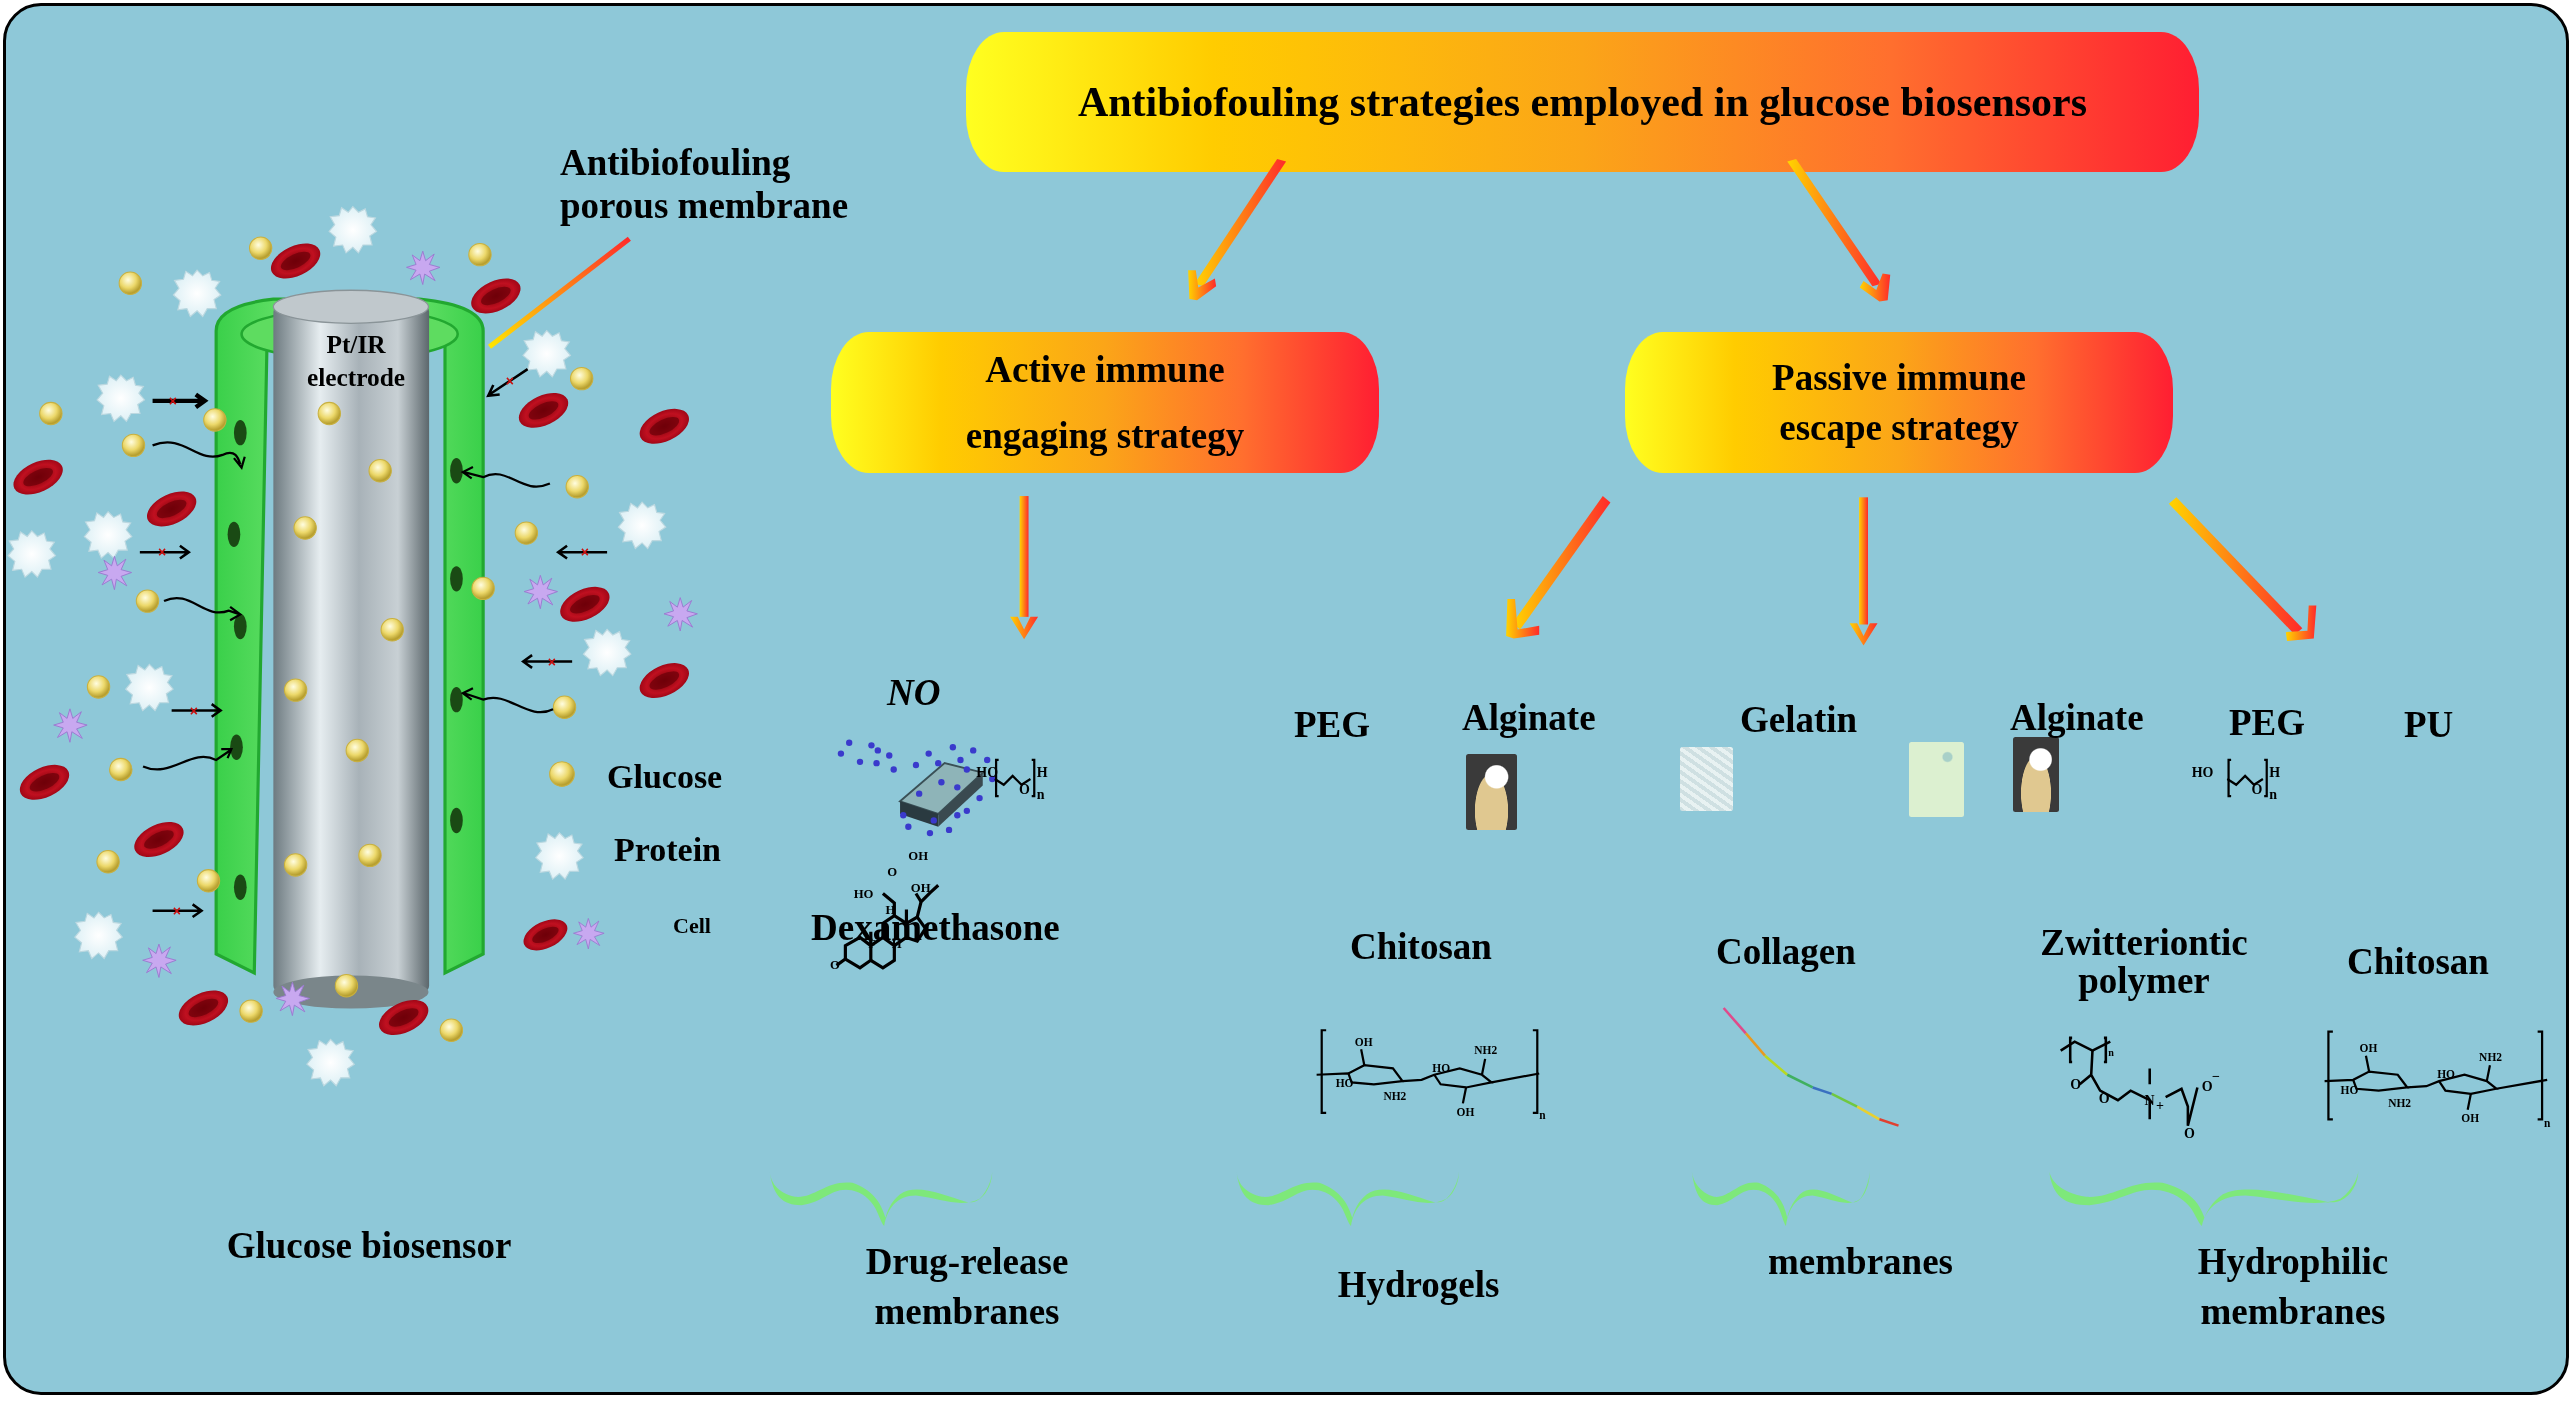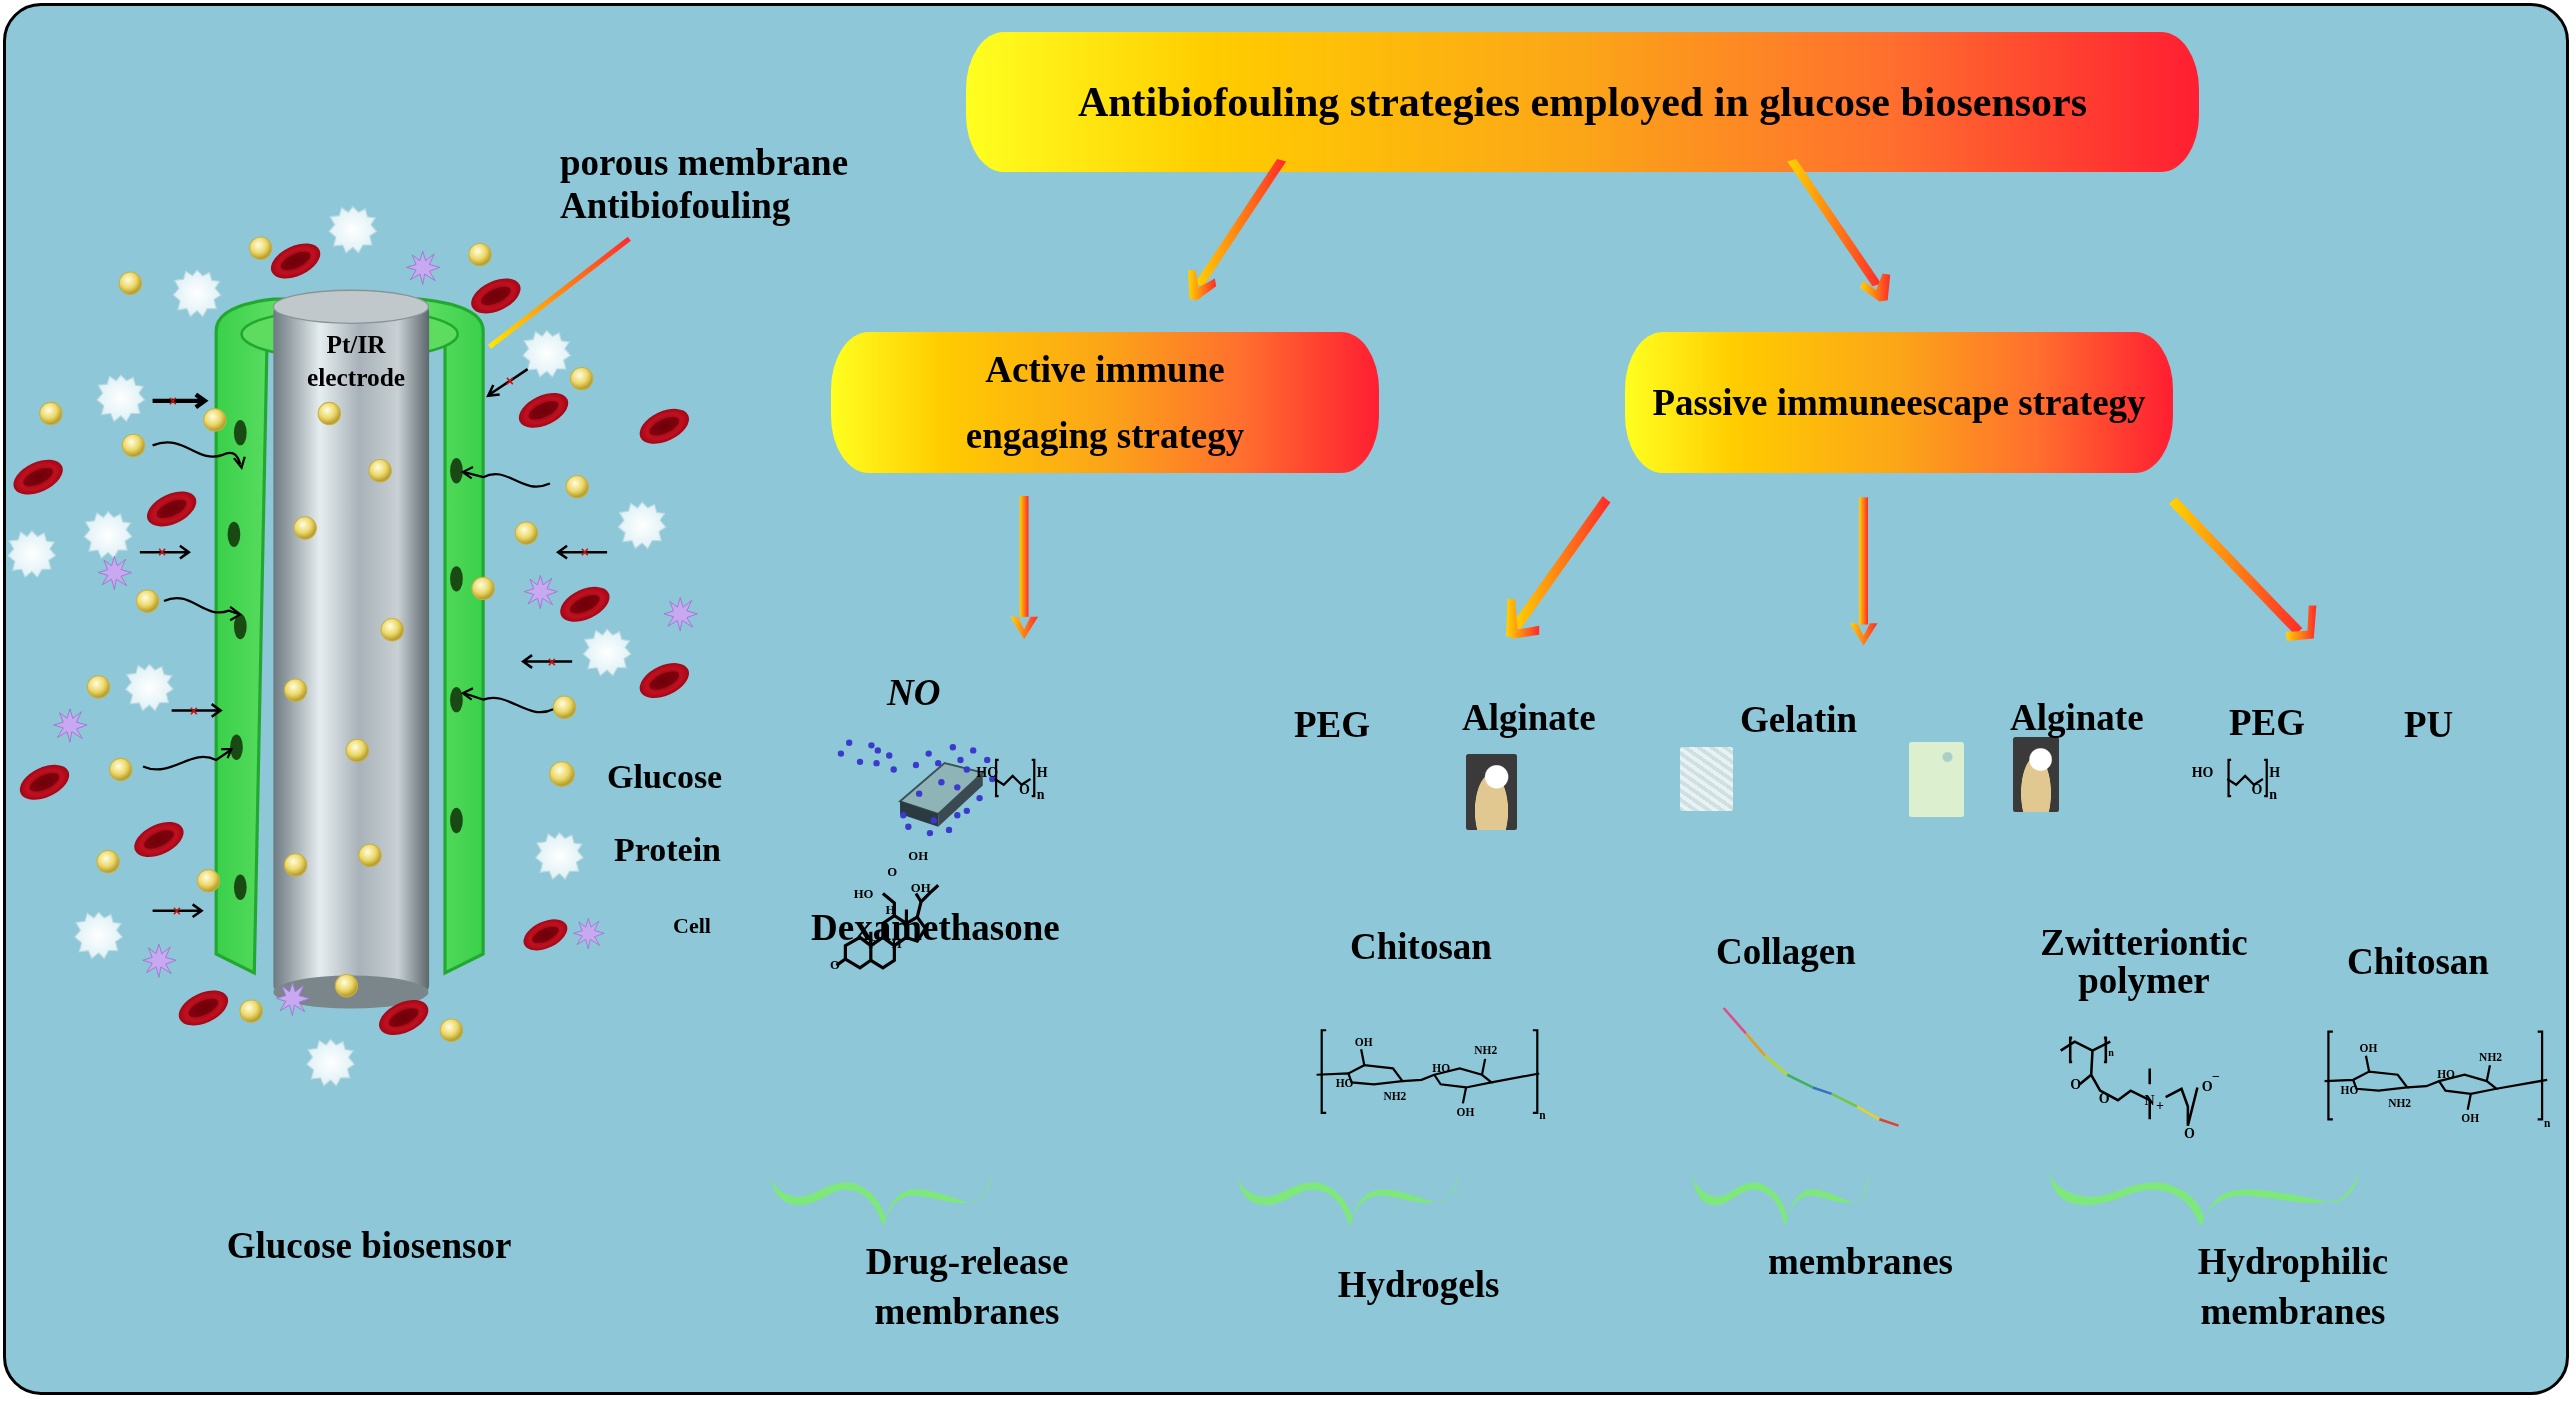--- a/index.html
+++ b/index.html
@@ -189,40 +189,40 @@
     <path d="M870 1115 C830 1135 800 1085 760 1100 L730 1090 M744 1082 L728 1090 L742 1100"></path>
   </g>
 
   <use href="#glucose" x="862" y="1195" width="44" height="44"></use>
   <use href="#protein" x="840" y="1305" width="80" height="80"></use>
   <use href="#rbc" x="818" y="1440" width="80" height="60"></use>
   <use href="#platelet" x="898" y="1440" width="55" height="55"></use>
 </svg>
 
 <div class="t" style="left:560px;top:141px;width:356px;font-size:37px;text-align:left;line-height:43px;">
+  <div>Antibiofouling</div>
   <div>porous membrane</div>
-  <div>Antibiofouling</div>
 </div>
 <div class="t" style="left:286px;top:328px;width:140px;font-size:25.4px;line-height:33px;">
   <div>Pt/IR</div>
   <div>electrode</div>
 </div>
 <div class="t" style="left:607px;top:757px;font-size:34px;">Glucose</div>
 <div class="t" style="left:614px;top:830px;font-size:34px;">Protein</div>
 <div class="t" style="left:633px;top:913px;font-size:22px;margin-left:40px;">Cell</div>
 <div class="t" style="left:191px;top:1224px;width:356px;font-size:37px;">Glucose biosensor</div>
 
 <div class="box" style="left:966px;top:32px;width:1233px;height:140px;font-size:42px;text-align:center;">
   <span>Antibiofouling strategies employed in glucose biosensors</span>
 </div>
 <div class="box" style="left:831px;top:332px;width:548px;height:141px;font-size:37px;flex-direction:column;line-height:50px;gap:16px;">
   <span>Active immune</span>
   <span>engaging strategy</span>
 </div>
-<div class="box" style="left:1625px;top:332px;width:548px;height:141px;font-size:37px;flex-direction:row;line-height:50px;">
+<div class="box" style="left:1625px;top:332px;width:548px;height:141px;font-size:37px;flex-direction:column;line-height:50px;">
   <span>Passive immune</span>
   <span>escape strategy</span>
 </div>
 
 <svg style="left:0;top:0" width="2576" height="1401" viewBox="0 0 4050 2203">
   <g fill="url(#arrowGrad)" stroke="none">
 
     <g>
       <polygon points="2008,250 2022,254 1892,450 1878,446"></polygon>
       <polygon points="1868,425 1880,425 1884,452 1910,438 1912,450 1882,472 1870,470"></polygon>

